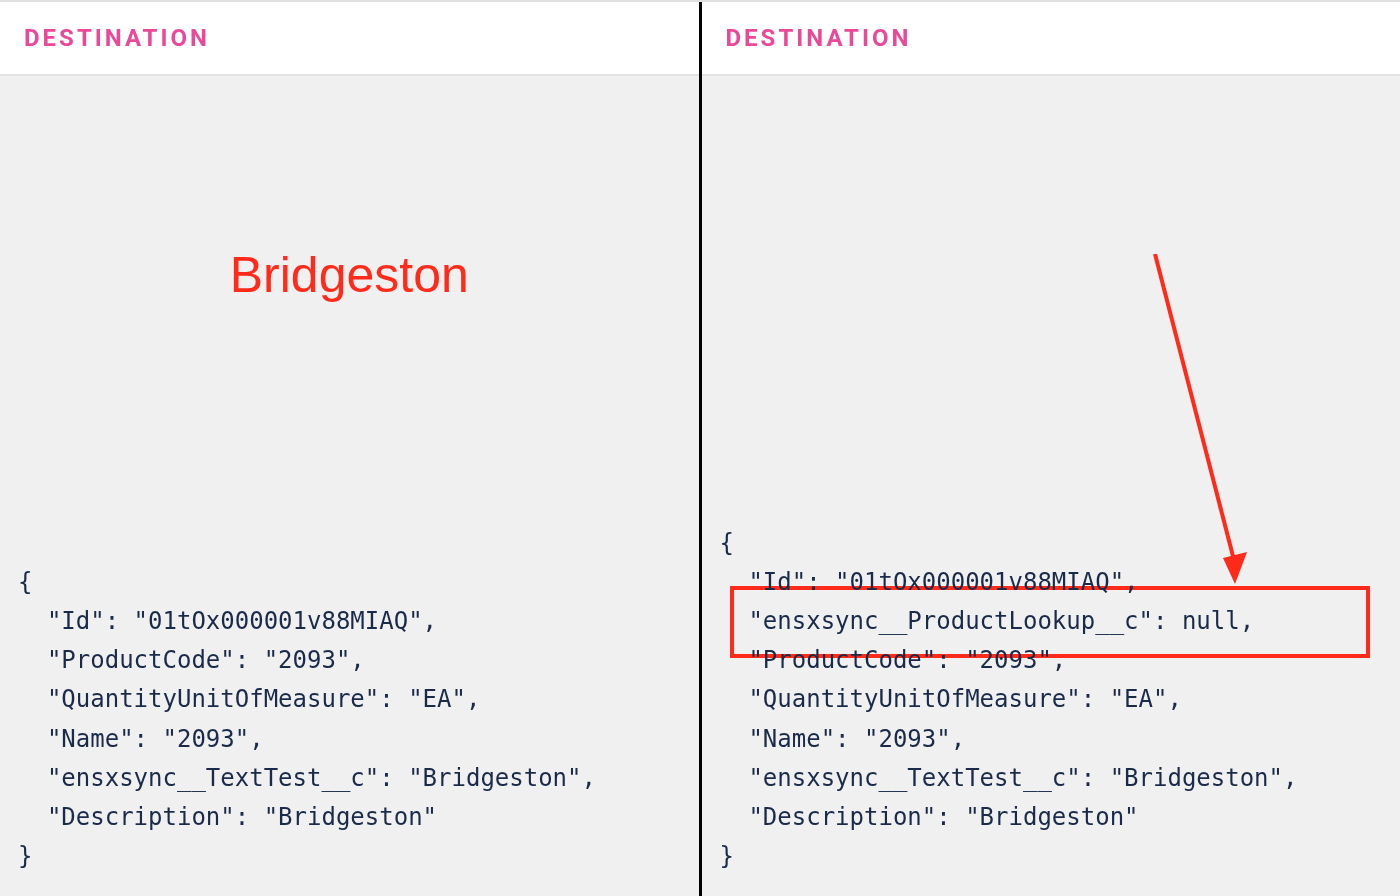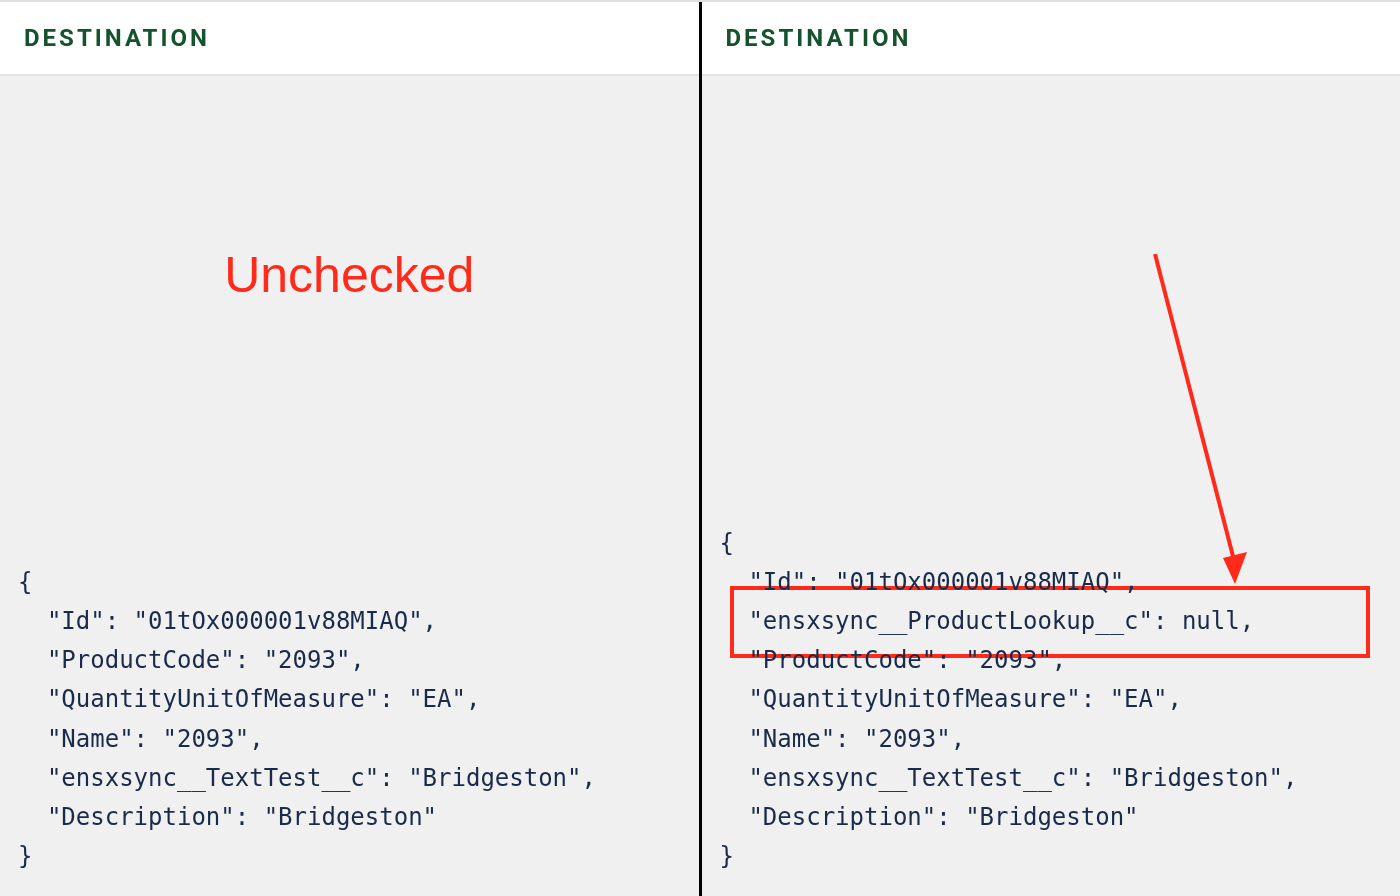--- a/index.html
+++ b/index.html
@@ -31,21 +31,21 @@
   }
   .header {
     padding: 22px 24px;
     border-bottom: 2px solid #e3e3e3;
     background: #fff;
   }
   .header-label {
     font-size: 24px;
     font-weight: 700;
     letter-spacing: 3px;
-    color: #14532d;
+    color: #ec4899;
   }
   .body {
     flex: 1;
     background: #f0f0f0;
     position: relative;
     padding: 0 18px;
   }
   .annotation {
     position: absolute;
     font-size: 50px;
@@ -93,21 +93,21 @@
 </head>
 <body>
 
 <div class="container">
 
   <div class="panel panel-left">
     <div class="header">
       <div class="header-label">DESTINATION</div>
     </div>
     <div class="body">
-      <div class="annotation annotation-left">Unchecked</div>
+      <div class="annotation annotation-left">Bridgeston</div>
       <div class="code-block">{
   "Id": "01tOx000001v88MIAQ",
   "ProductCode": "2093",
   "QuantityUnitOfMeasure": "EA",
   "Name": "2093",
   "ensxsync__TextTest__c": "Bridgeston",
   "Description": "Bridgeston"
 }</div>
     </div>
   </div>

